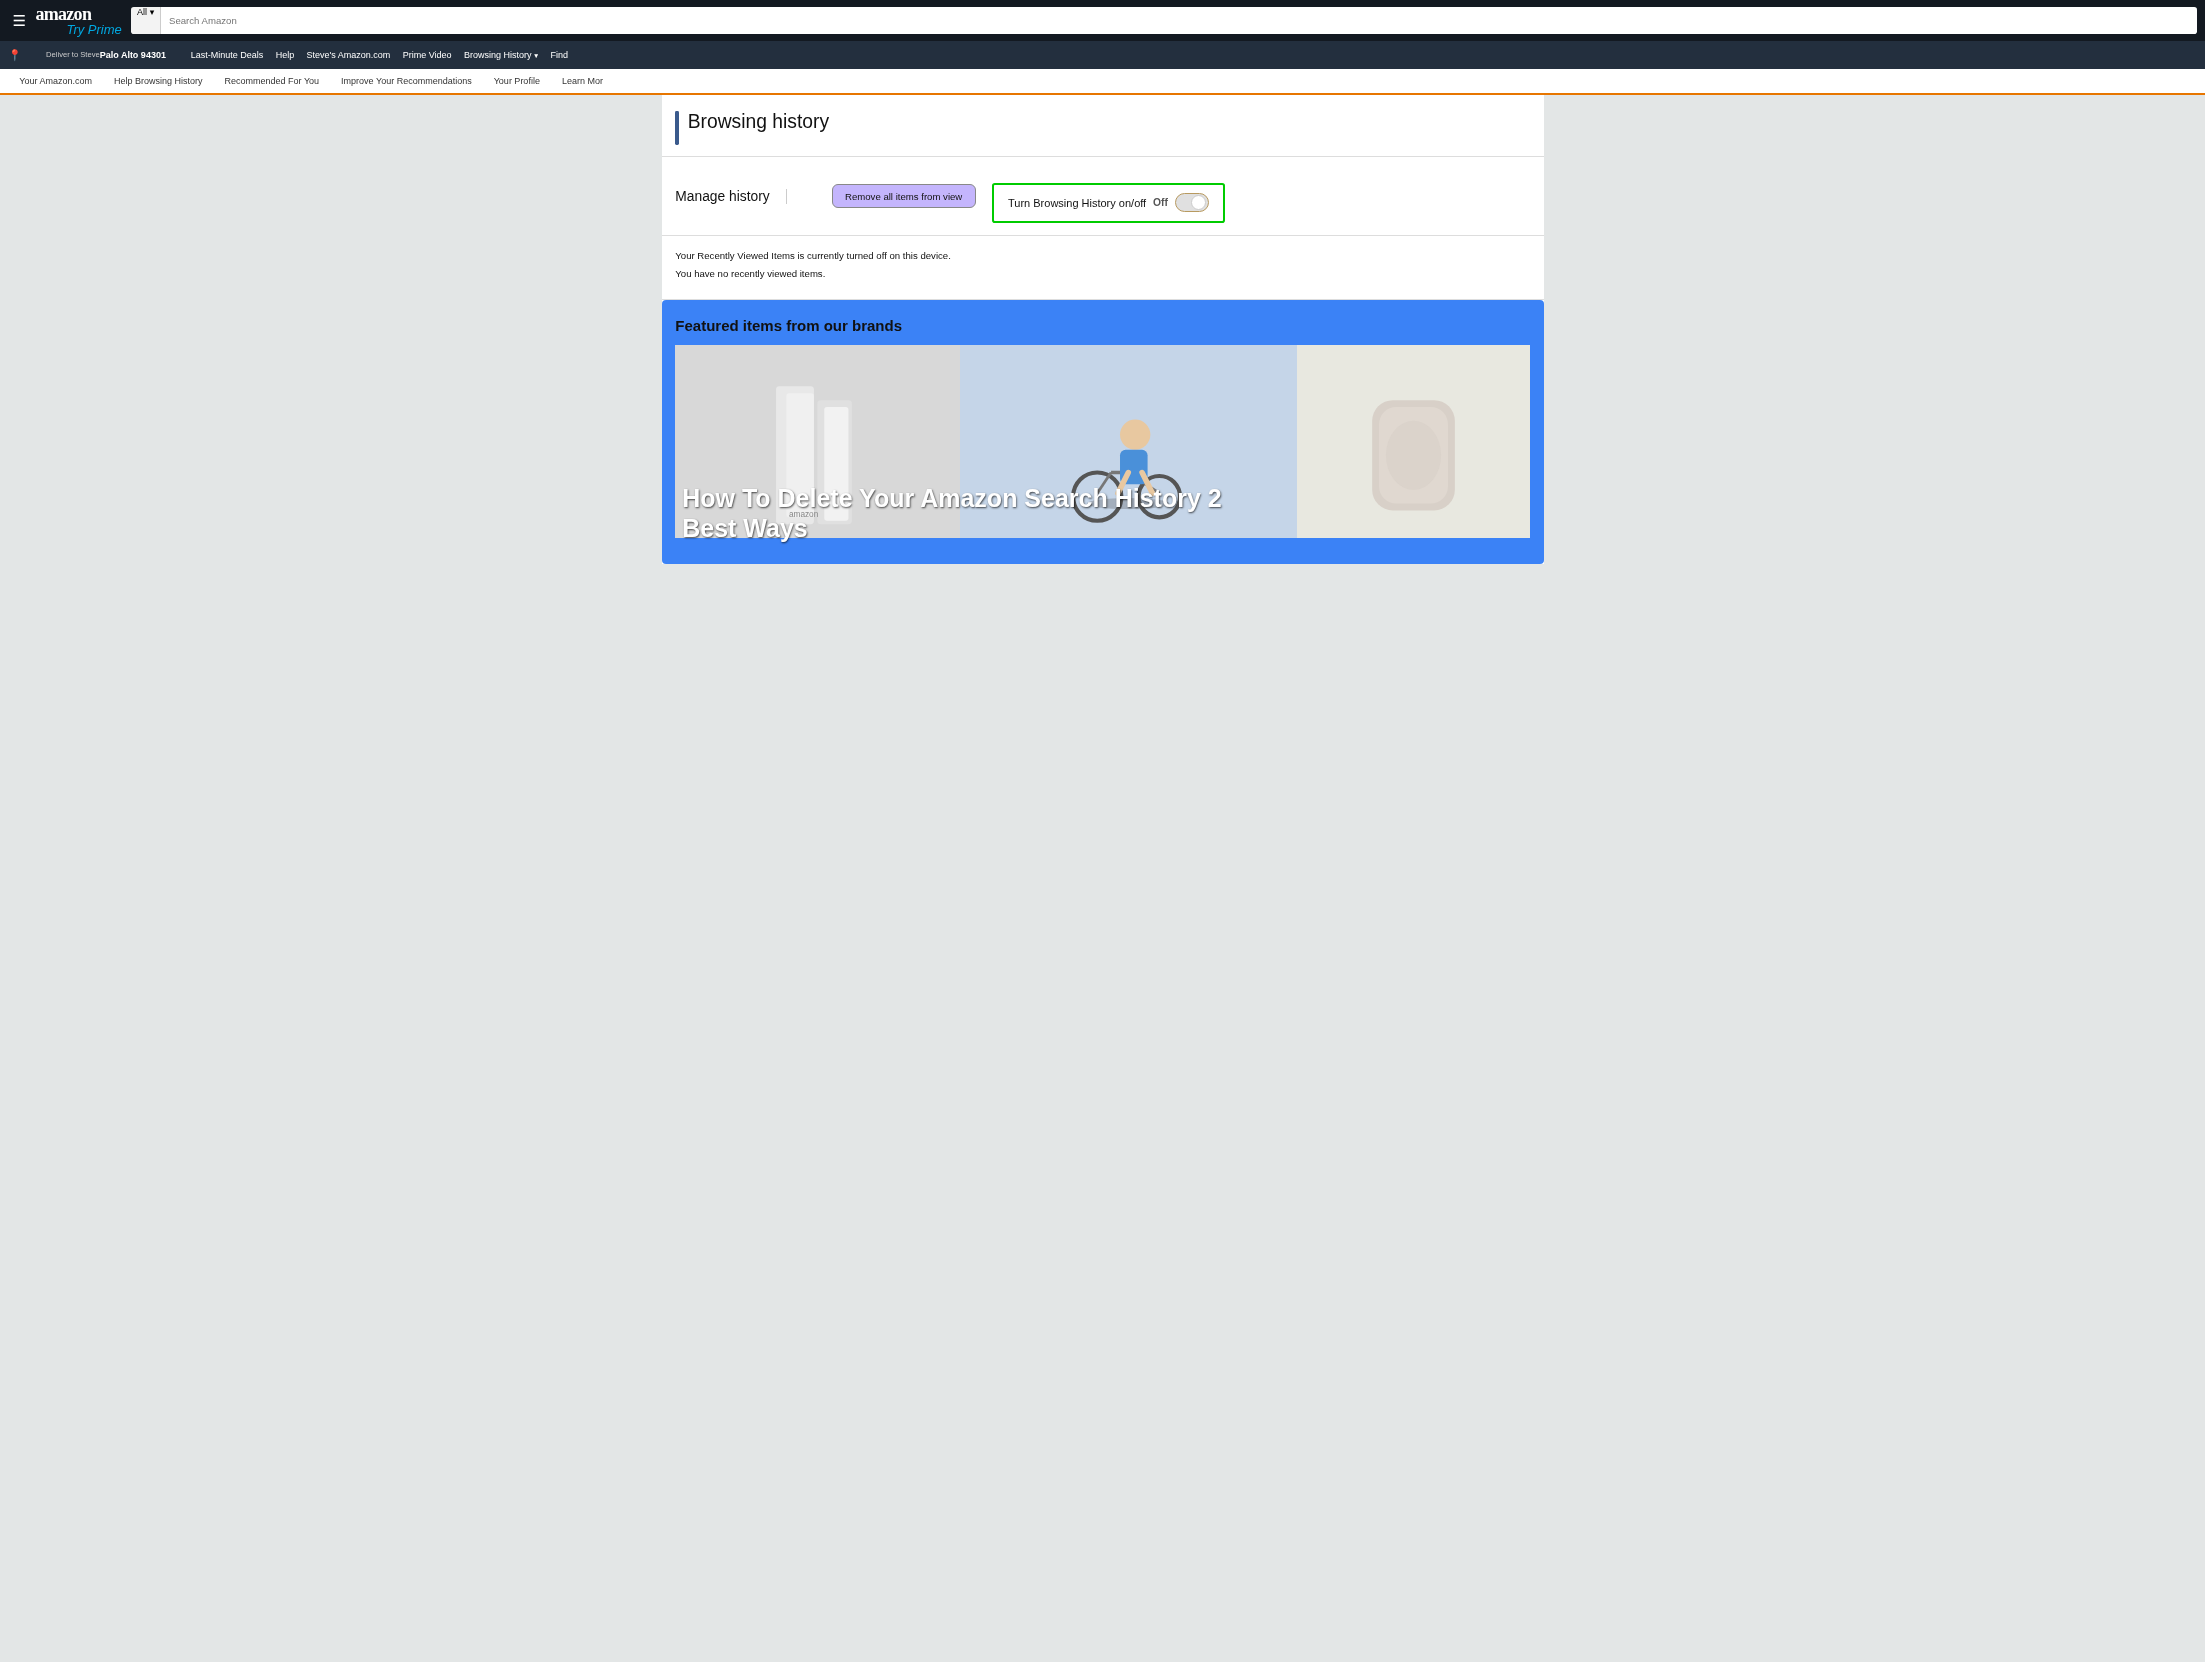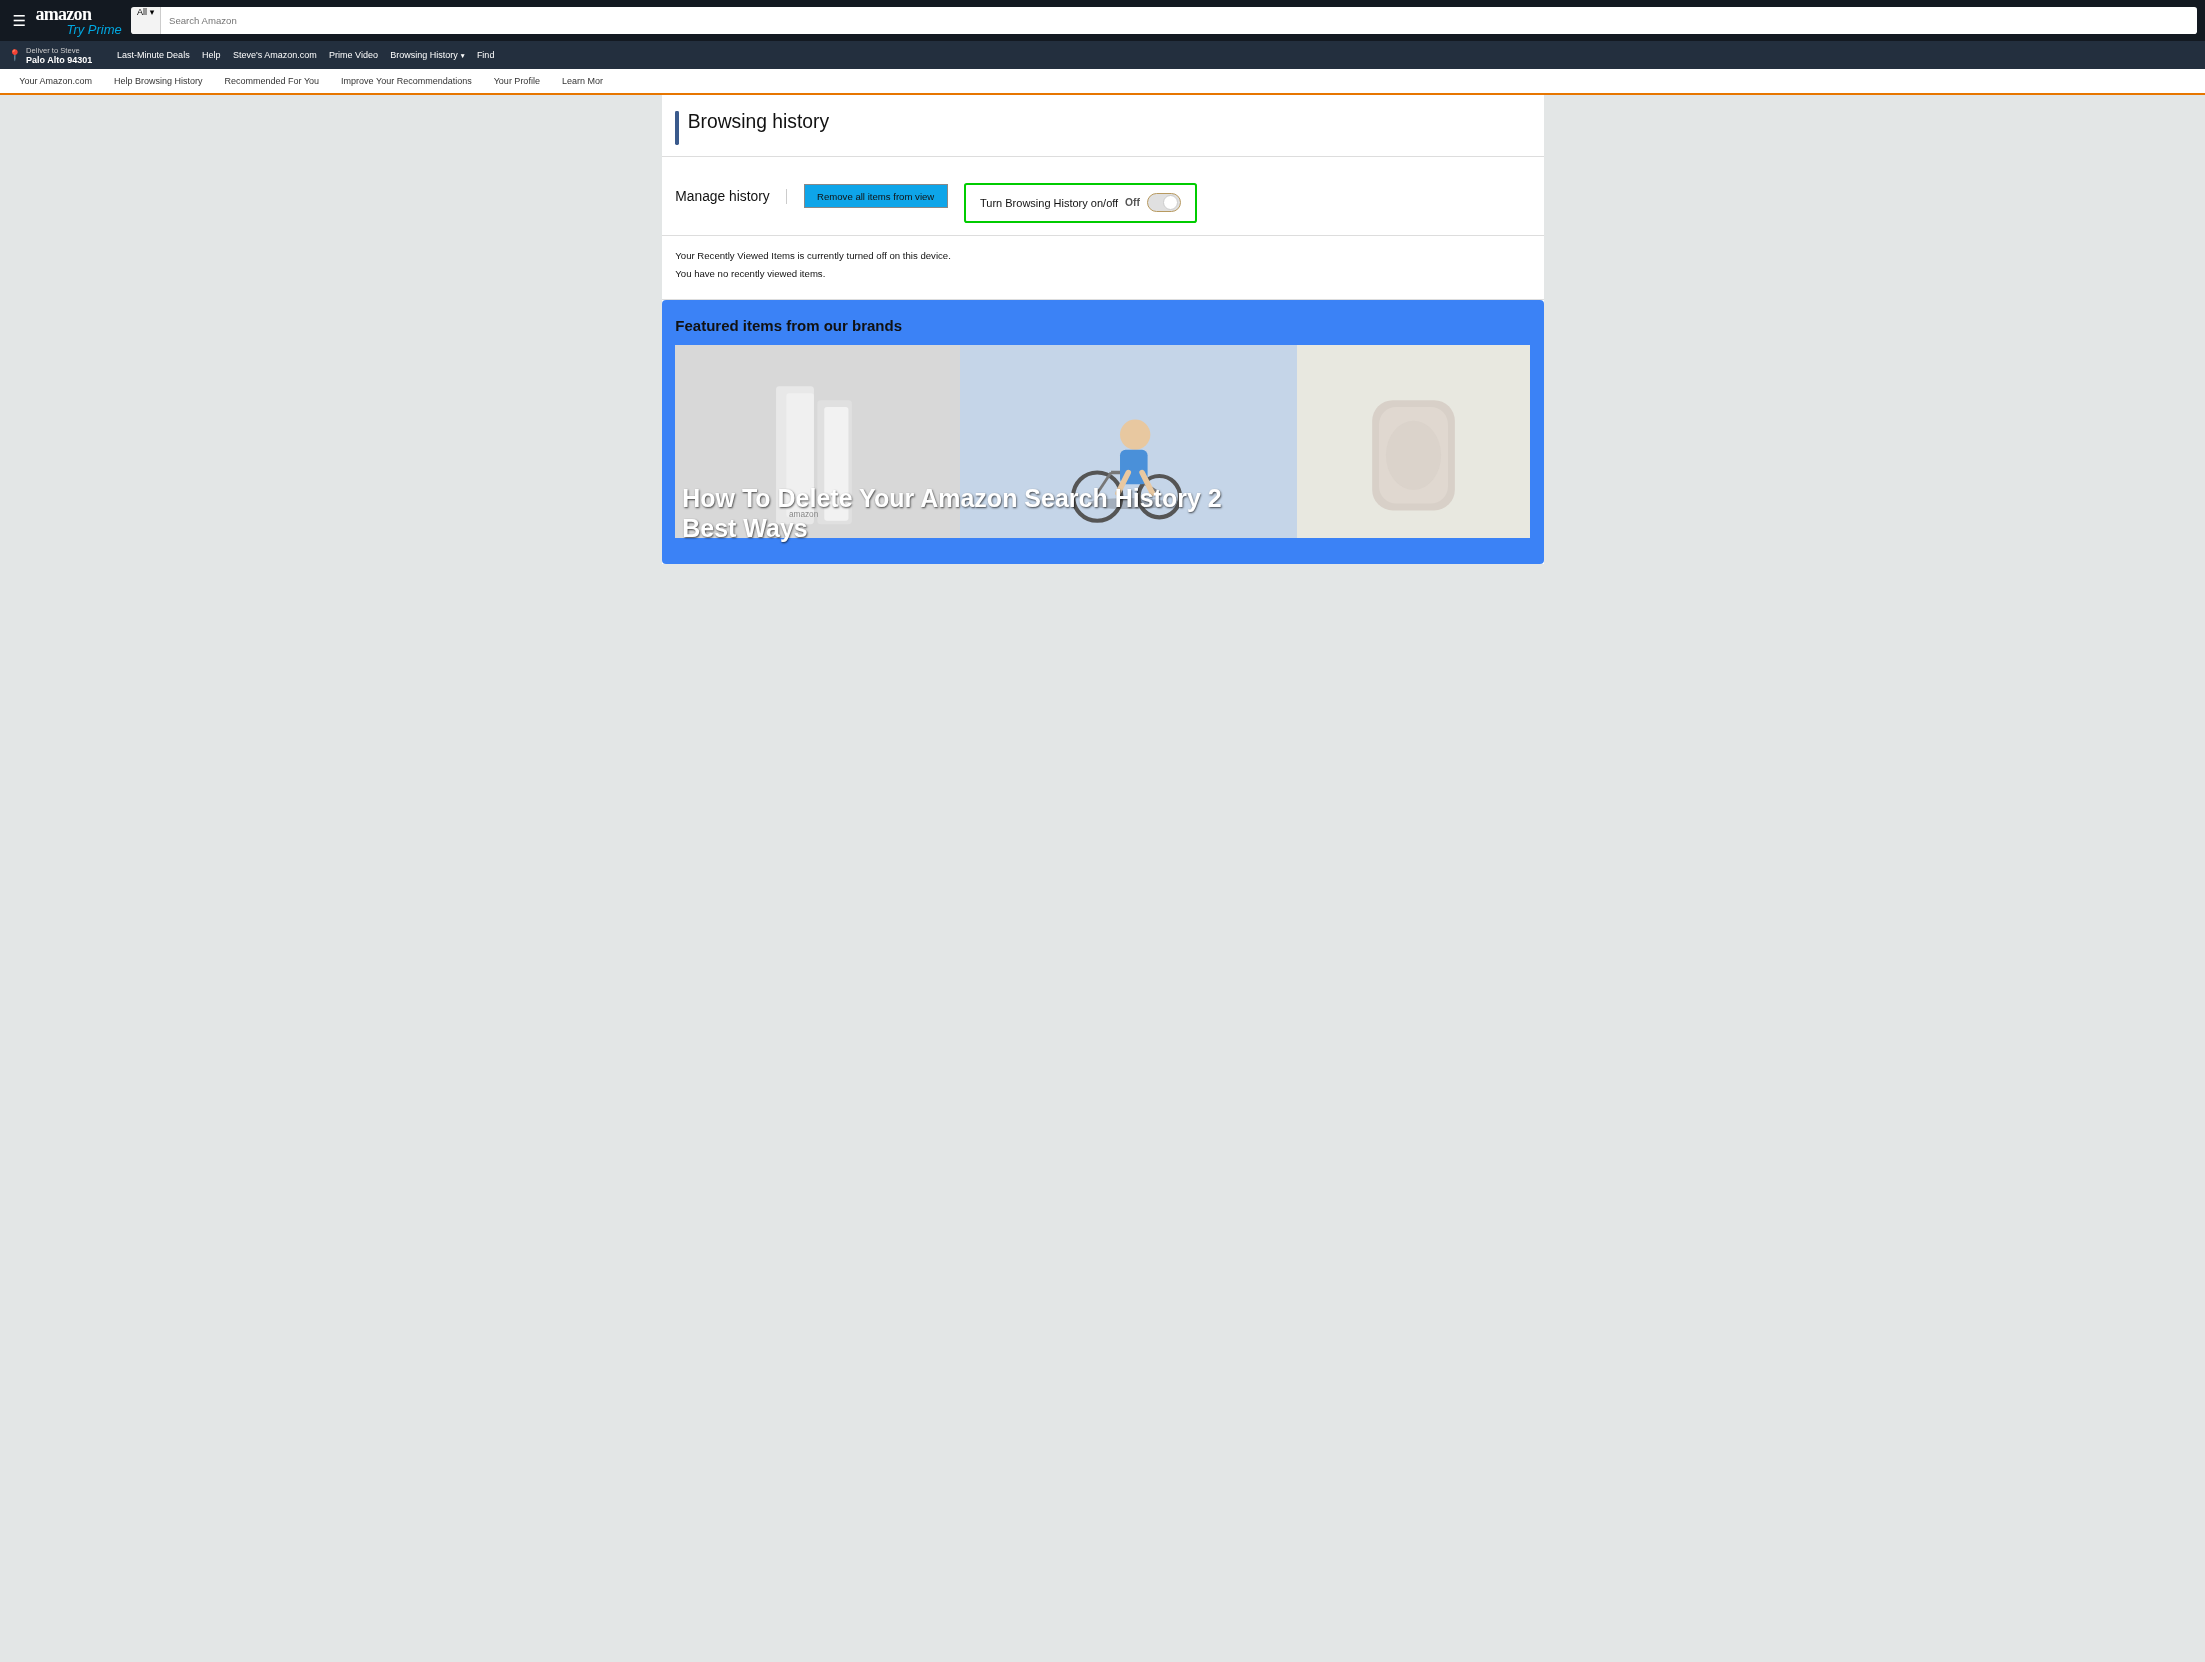--- a/index.html
+++ b/index.html
@@ -84,21 +84,22 @@
       align-items: center;
       gap: 4.1px;
       color: white;
       font-size: 8.3px;
     }
     .deliver-to .location-icon {
       font-size: 11px;
     }
     .deliver-to-text {
       display: flex;
-      flex-direction: column;
+      flex-direction: row;
+      margin-left: 20px;
     }
     .deliver-to-label {
       font-size: 7.6px;
       color: #ccc;
     }
     .deliver-to-location {
       font-size: 9px;
       font-weight: bold;
       color: white;
     }
@@ -184,27 +185,28 @@
     }
     .manage-history-label {
       font-size: 13.8px;
       color: #111;
       padding-right: 16.5px;
       border-right: 0.7px solid #ccc;
       margin-right: 16.5px;
       white-space: nowrap;
     }
     .remove-btn {
-      background: #0ea5e9;
+      background: #c4b5fd;
       border: 0.7px solid #888;
-      border-radius: 0;
+      border-radius: 6px;
       padding: 5.5px 12.4px;
       font-size: 9.6px;
       cursor: pointer;
       color: #111;
+      margin-left: 28px;
     }
 
     
     .toggle-section {
       margin-left: 16.5px;
       display: flex;
       align-items: center;
       gap: 6.9px;
       background: #fff;
       border: 2.1px solid #00cc00;

